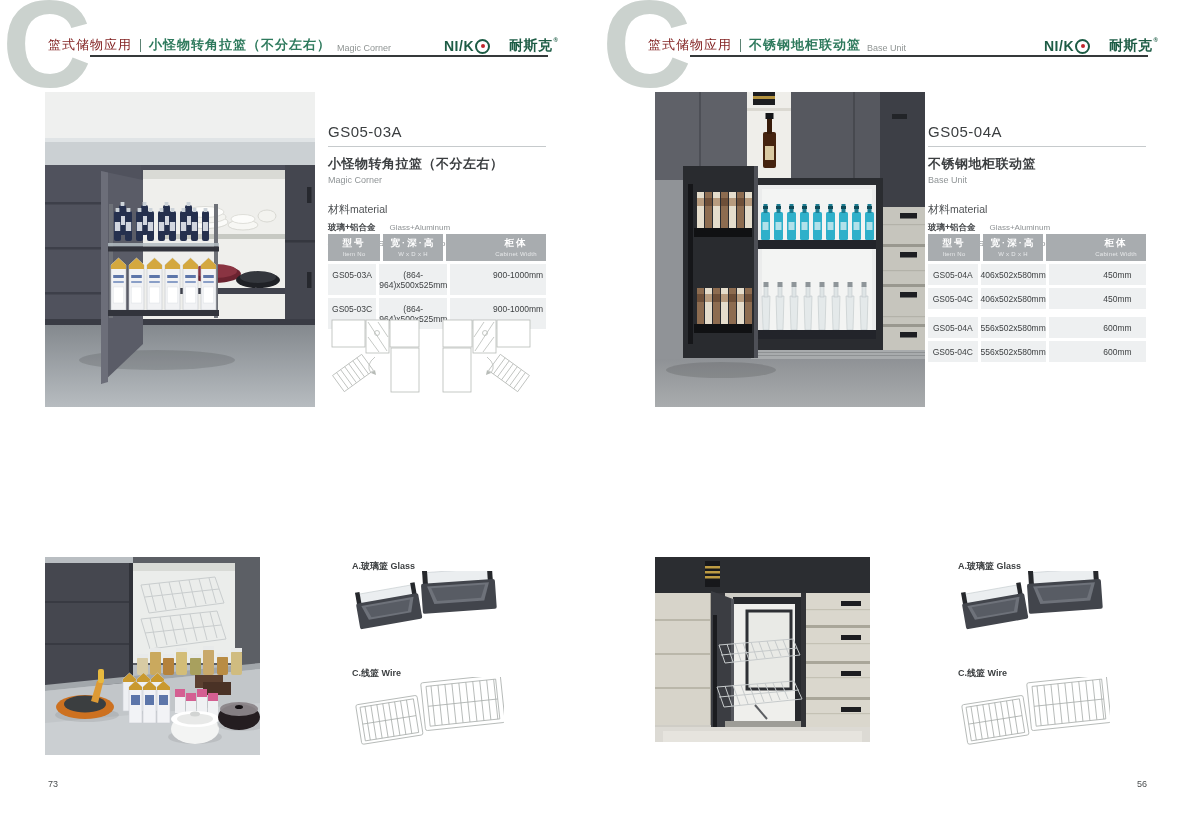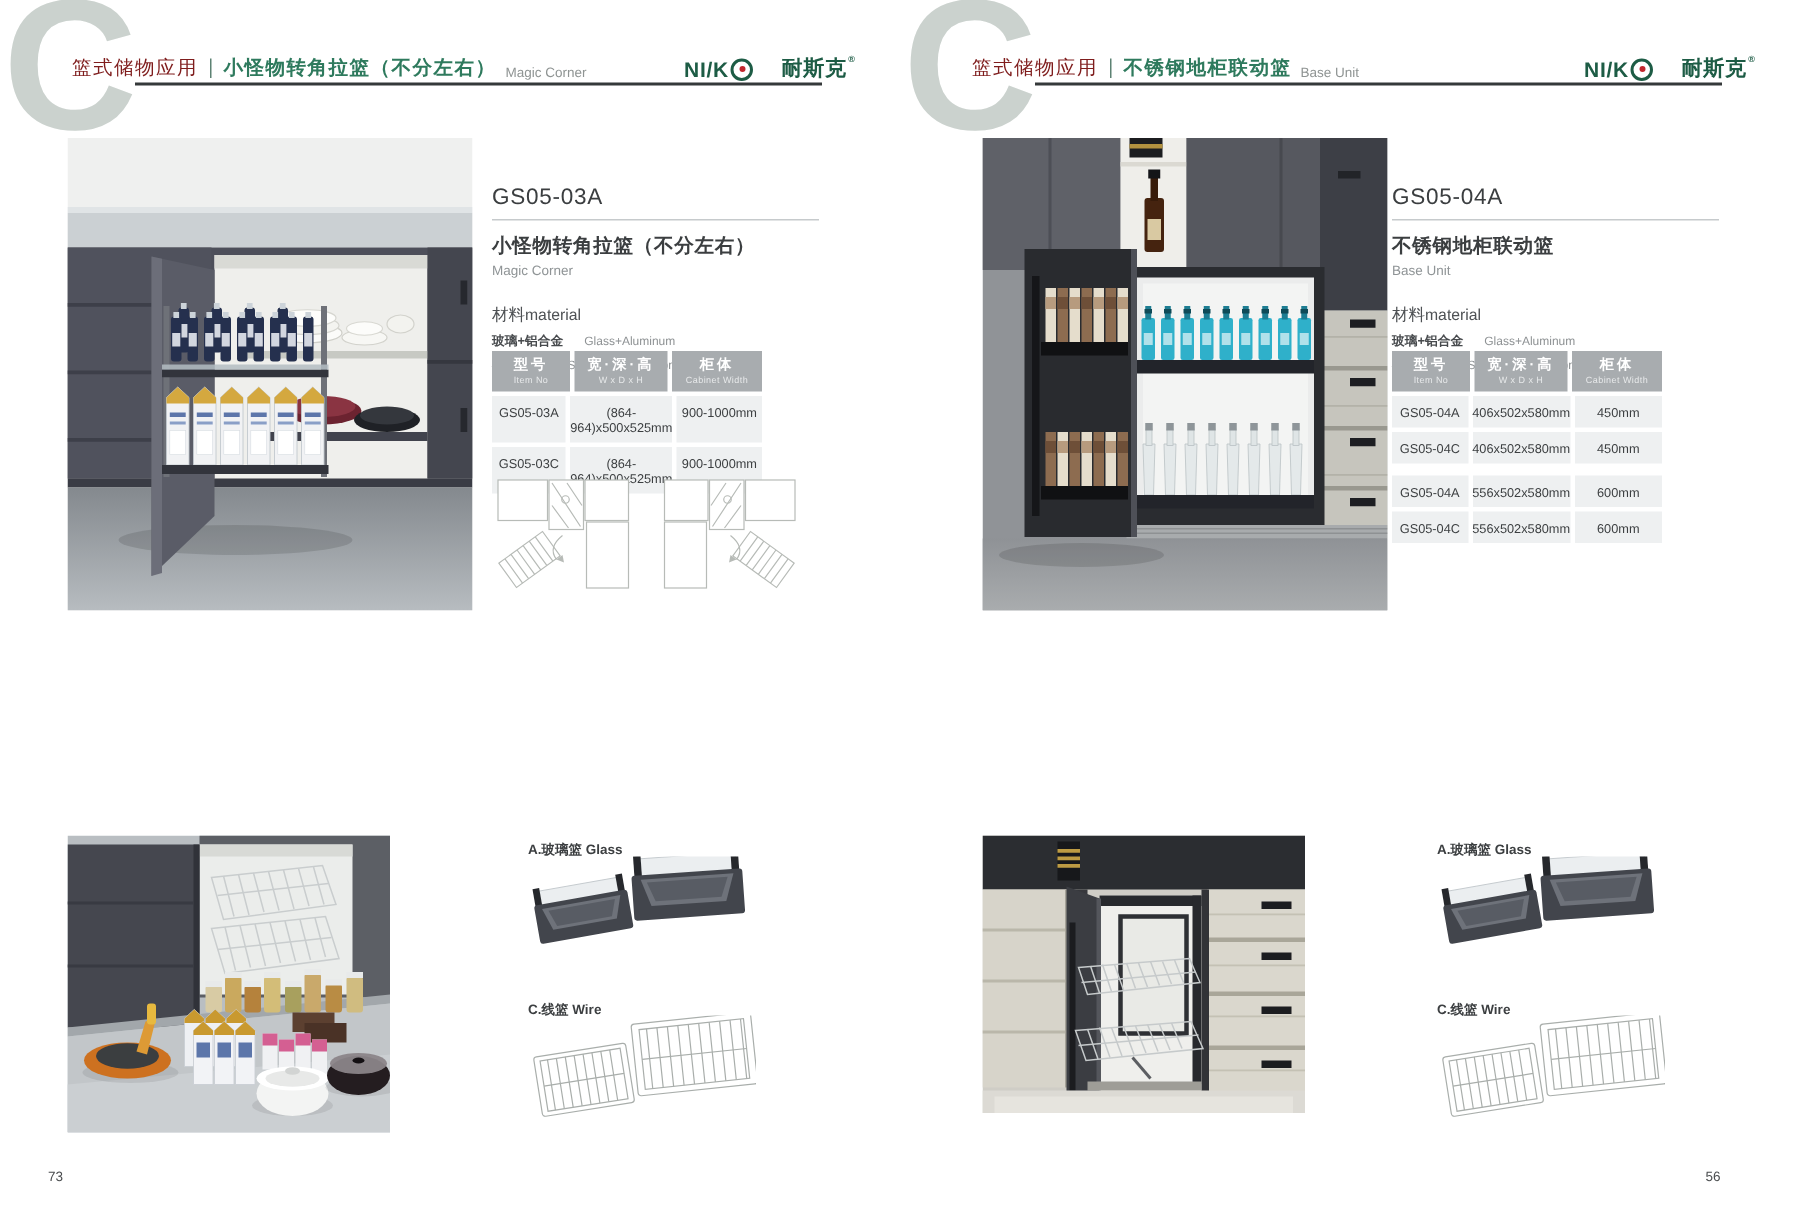--- a/index.html
+++ b/index.html
@@ -12,21 +12,21 @@
 
   
   .c-mark{position:absolute;left:2px;top:-18px;font-size:124px;font-weight:bold;
     color:#cbd2ce;line-height:1;z-index:0;}
   .hdr{position:absolute;left:48px;top:36px;display:flex;align-items:center;
     white-space:nowrap;z-index:2;}
   .hdr-cat{font-size:13px;font-weight:normal;color:#7f1d1d;letter-spacing:1px;}
   .hdr-sep{width:1px;height:13px;background:#5d8273;margin:0 8px;}
   .hdr-title{font-size:13px;font-weight:bold;color:#2e7a5d;letter-spacing:1px;}
   .hdr-en{font-size:9px;color:#8f9493;margin-left:6px;align-self:flex-end;padding-bottom:1px;}
-  .logo{position:absolute;left:456px;top:37px;display:flex;align-items:center;
+  .logo{position:absolute;left:444px;top:37px;display:flex;align-items:center;
     color:#1d5c45;font-weight:bold;z-index:2;}
   .logo-latin{font-size:14px;letter-spacing:.5px;}
   .logo-o{width:11px;height:11px;border:2.5px solid #1d5c45;border-radius:50%;
     position:relative;margin:0 1px;}
   .logo-o::after{content:"";position:absolute;left:50%;top:50%;width:4px;height:4px;
     margin:-2px 0 0 -2px;background:#c1272d;border-radius:50%;}
   .logo-cn{font-size:14px;margin-left:18px;letter-spacing:.5px;}
   .logo-reg{font-size:6px;align-self:flex-start;margin-left:1px;}
   .hdr-rule{position:absolute;left:90px;top:55px;width:458px;height:2px;background:#35393a;z-index:1;}
 
@@ -40,39 +40,39 @@
     border-bottom:1.5px solid #c6cacc;margin-bottom:8px;}
   .prod-name{font-size:13px;font-weight:bold;color:#3b3e40;letter-spacing:.5px;}
   .prod-en{font-size:9px;color:#8f9496;margin-top:2px;}
   .mat-label{margin-top:17px;font-size:11px;color:#4e5154;}
   .mat-label .en{font-size:10.5px;color:#4e5154;}
   .mat-line{margin-top:5px;font-size:8.5px;line-height:1.25;}
   .mat-cn{font-weight:bold;color:#474a4d;}
   .mat-en{color:#8e9294;font-size:8px;margin-left:14px;}
 
   
-  .spec-table{position:absolute;left:328px;top:234px;width:180px;z-index:2;}
+  .spec-table{position:absolute;left:328px;top:234px;width:218px;z-index:2;}
   .t-head,.t-row{display:flex;gap:3px;}
   .t-row{margin-top:3px;}
   .t-row.grp{margin-top:8px;}
   .th{background:#a8acaf;color:#fff;text-align:center;padding:3px 0 4px;}
   .th-cn{font-size:9.5px;font-weight:bold;letter-spacing:2px;}
   .th-en{font-size:6px;color:#e7e9ea;margin-top:1px;letter-spacing:.3px;}
   .td{background:#eef0f1;color:#3c3f41;text-align:center;padding:6px 0 5px;font-size:8.5px;}
-  .col1{width:52px;} .col2{flex:1;} .col3{width:60px;}
+  .col1{width:52px;} .col2{flex:1;} .col3{width:60px;padding-left:40px;}
 
   
   .diagrams{position:absolute;left:331px;top:317px;display:flex;gap:16px;z-index:2;}
 
   
   .acc-label{position:absolute;font-size:9px;font-weight:bold;color:#3c3f41;z-index:3;}
   .acc-art{position:absolute;z-index:2;}
 
   .pageno{position:absolute;top:779px;font-size:9px;color:#4a4d4f;}
-  .pn-left{left:32px;} .pn-right{left:537px;}
+  .pn-left{left:48px;} .pn-right{left:537px;}
 </style>
 </head>
 <body>
 
 <section class="page page-left">
   <div class="c-mark">C</div>
   <div class="hdr">
     <span class="hdr-cat">篮式储物应用</span>
     <span class="hdr-sep"></span>
     <span class="hdr-title">小怪物转角拉篮（不分左右）</span>

